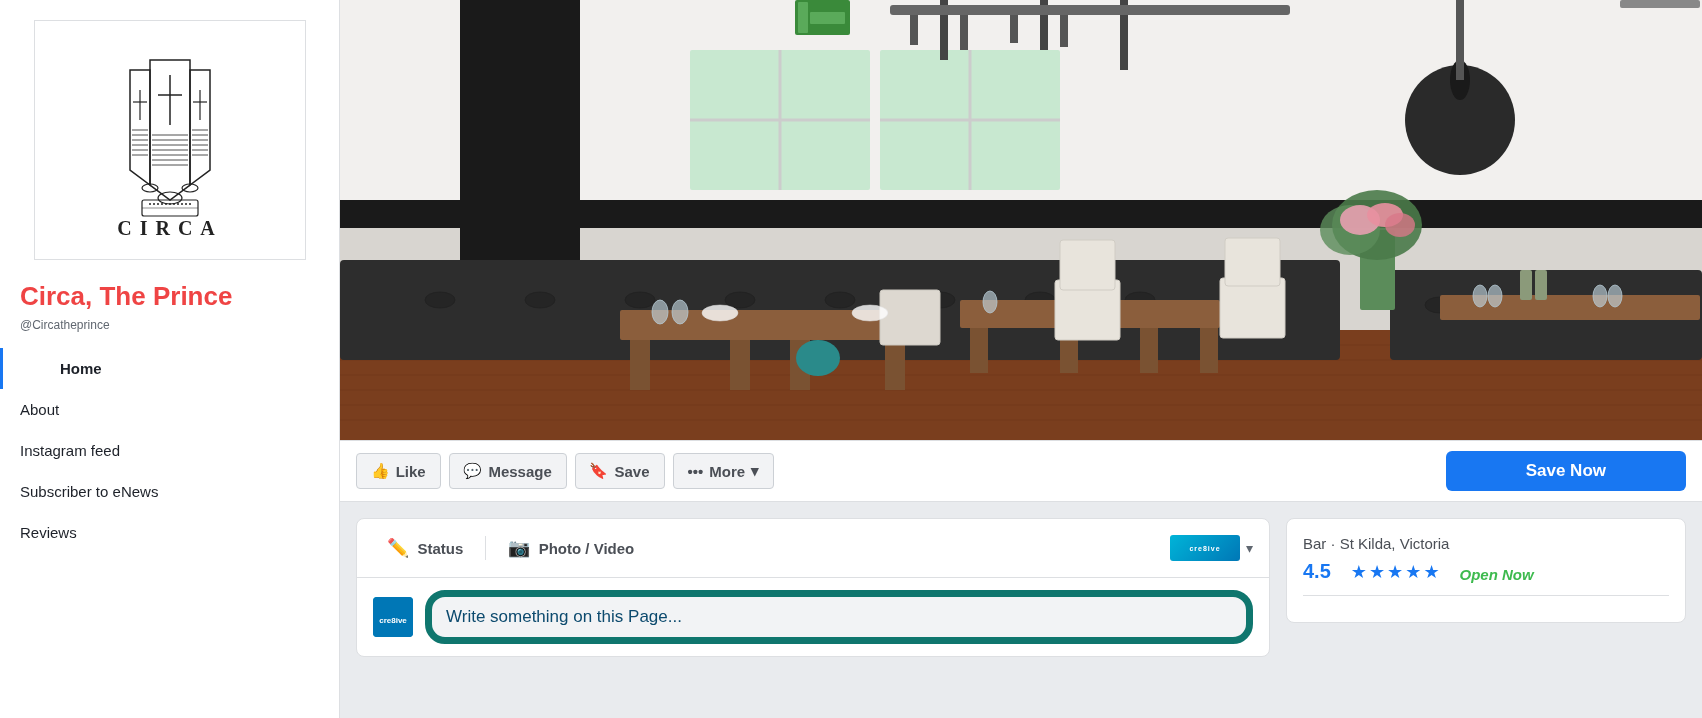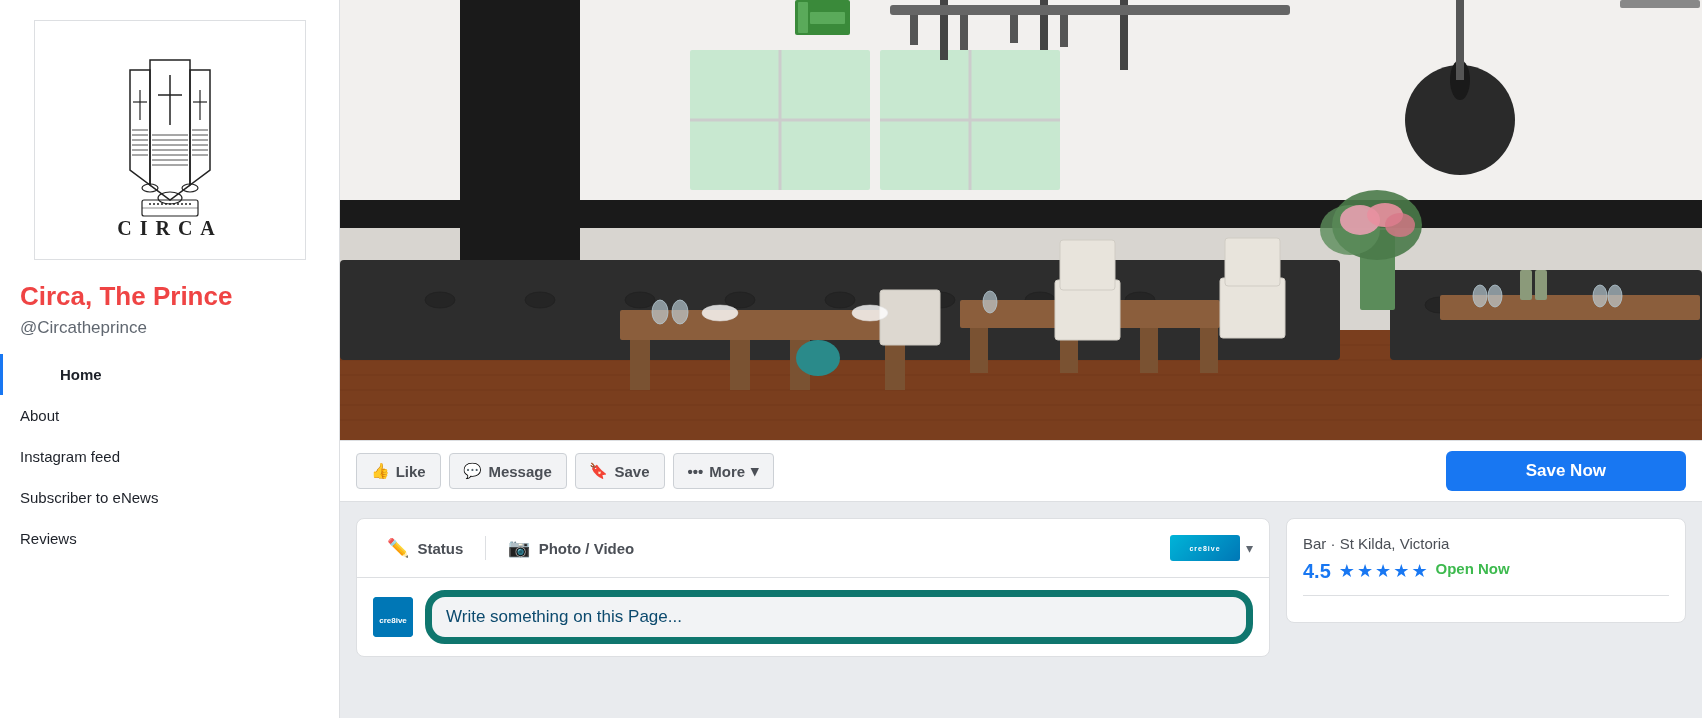--- a/index.html
+++ b/index.html
@@ -44,21 +44,21 @@
 
     .page-name {
       font-size: 26px;
       font-weight: bold;
       color: #ef4444;
       padding: 0 20px;
       line-height: 1.3;
     }
 
     .page-handle {
-      font-size: 17px;
+      font-size: 12px;
       color: #606770;
       padding: 4px 20px 16px;
     }
 
     .nav-list {
       list-style: none;
       padding: 0;
       margin: 0;
     }
 
@@ -268,22 +268,22 @@
     }
 
     .info-category {
       font-size: 15px;
       color: #4b4f56;
       margin-bottom: 8px;
     }
 
     .info-rating-row {
       display: flex;
-      align-items: flex-start;
-      gap: 8px;
+      align-items: flex-end;
+      gap: 20px;
       margin-bottom: 12px;
     }
 
     .info-rating-number {
       font-size: 20px;
       font-weight: bold;
       color: #1877f2;
     }
 
     .stars {
@@ -295,20 +295,21 @@
       font-size: 18px;
     }
 
     .star.full { color: #1877f2; }
     .star.half { color: #1877f2; }
 
     .open-now {
       font-size: 15px;
       font-weight: 600;
       color: #3dba4e;
+      font-style: italic;
     }
 
     .info-divider {
       height: 1px;
       background: #dddfe2;
       margin: 10px 0;
     }
 
     
     ::-webkit-scrollbar { width: 6px; }

